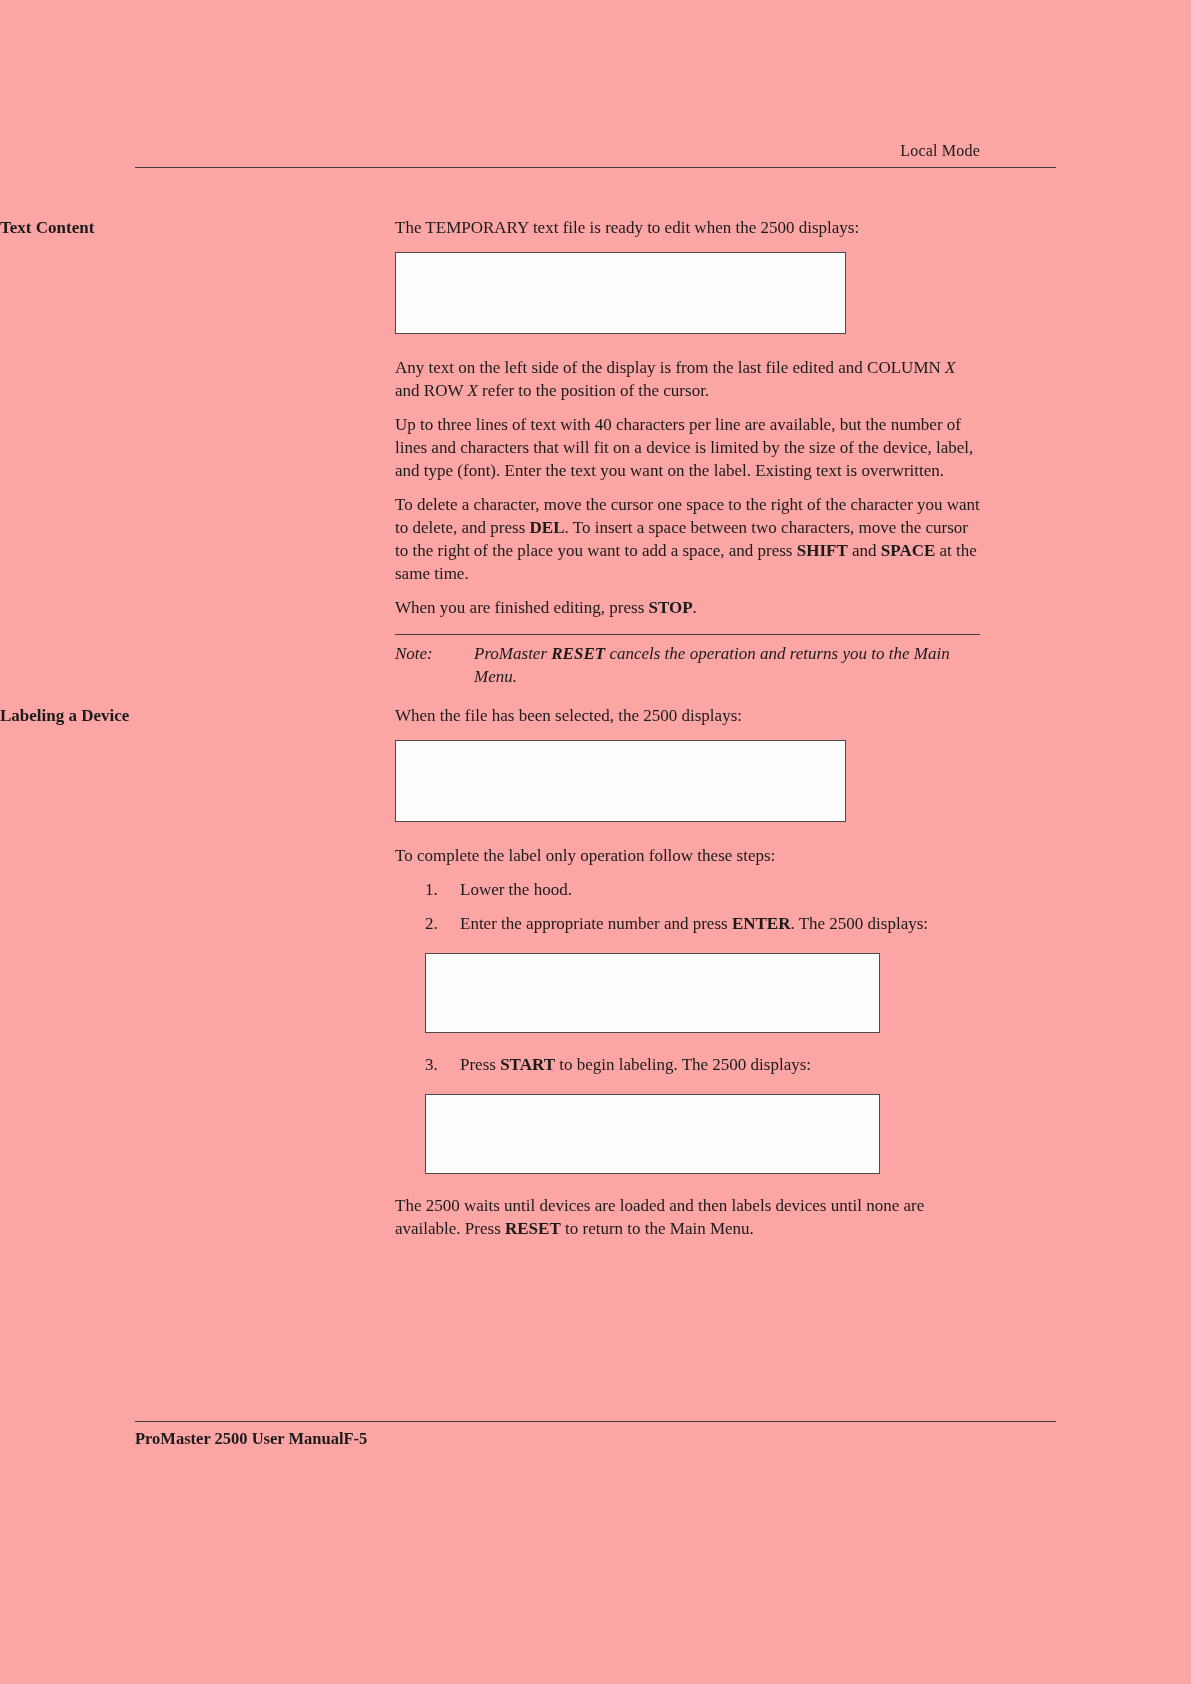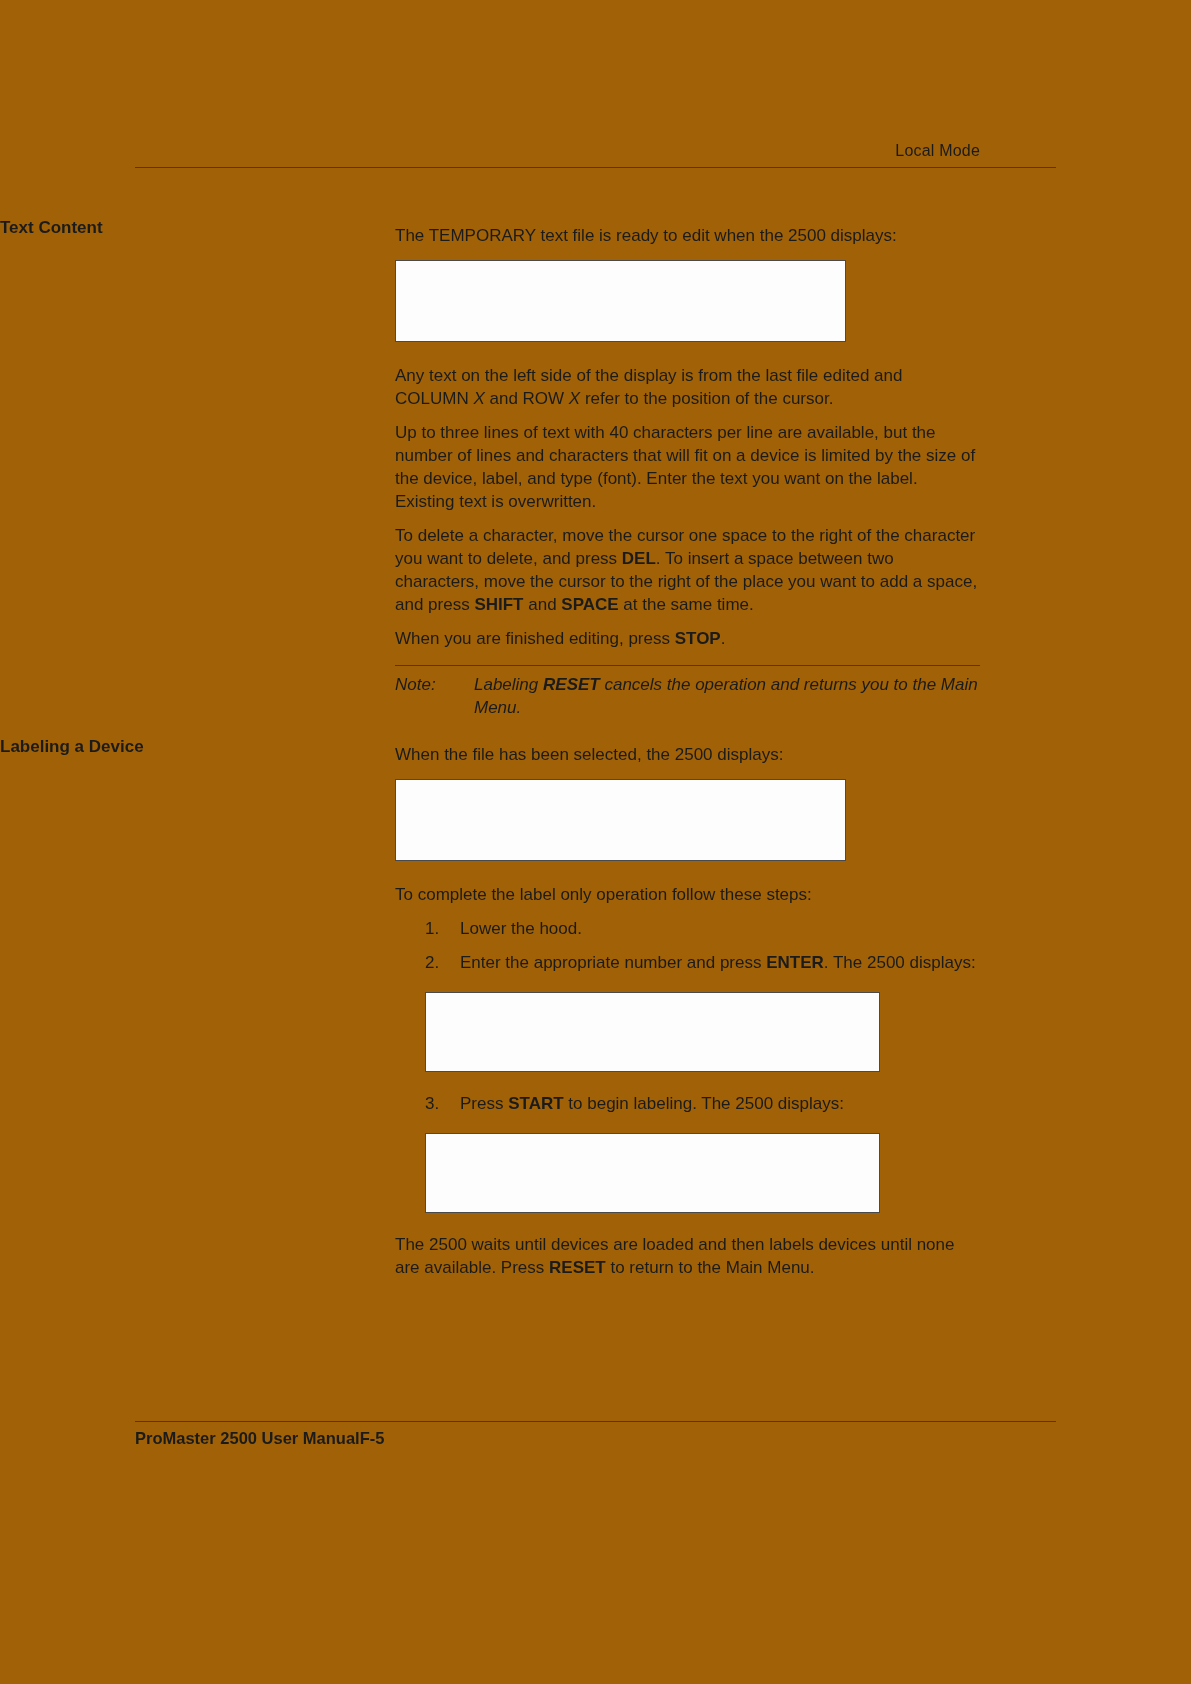--- a/index.html
+++ b/index.html
@@ -1,21 +1,21 @@
 <!DOCTYPE html>
 <html><head>
 <meta charset="utf-8">
 <style>
   html, body { margin: 0; padding: 0; background: #ffffff; }
   .page {
     position: relative;
     width: 1191px;
     height: 1684px;
-    background: #a16207;
-    font-family: Liberation Sans, sans-serif;
+    background: #fca5a5;
+    font-family: Liberation Serif, serif;
     color: #1b1b1b;
     overflow: hidden;
   }
 
   
   .header-text {
     position: absolute;
     top: 142px;
     left: 135px;
     width: 845px;
@@ -49,21 +49,21 @@
     flex: 0 0 auto;
   }
   .col {
     width: 585px;
     flex: 0 0 auto;
     font-size: 17px;
     line-height: 23px;
   }
 
   .para { margin: 0 0 11px 0; }
-  .para.first { margin-top: 8px; }
+  .para.first { margin-top: 0; }
 
   .display-box {
     width: 451px;
     height: 82px;
     border: 1px solid #4a4a4a;
     background: #fdfdfd;
     margin: 13px 0 22px 0;
     box-sizing: border-box;
   }
 
@@ -128,21 +128,21 @@
       <div class="col">
         <p class="para first">The TEMPORARY text file is ready to edit when the 2500 displays:</p>
         <div class="display-box"></div>
         <p class="para"><span>Any text on the left side of the display is from the last file edited and COLUMN </span><span class="seg-i">X</span><span> and ROW </span><span class="seg-i">X</span><span> refer to the position of the cursor.</span></p>
         <p class="para">Up to three lines of text with 40 characters per line are available, but the number of lines and characters that will fit on a device is limited by the size of the device, label, and type (font). Enter the text you want on the label. Existing text is overwritten.</p>
         <p class="para"><span>To delete a character, move the cursor one space to the right of the character you want to delete, and press </span><span class="seg-b">DEL</span><span>. To insert a space between two characters, move the cursor to the right of the place you want to add a space, and press </span><span class="seg-b">SHIFT</span><span> and </span><span class="seg-b">SPACE</span><span> at the same time.</span></p>
         <p class="para"><span>When you are finished editing, press </span><span class="seg-b">STOP</span><span>.</span></p>
         <div class="note-rule"></div>
         <div class="note">
           <span class="note-label">Note:</span>
-          <span class="note-body"><span class="seg-i">Labeling </span><span class="seg-b seg-i">RESET</span><span class="seg-i"> cancels the operation and returns you to the Main Menu.</span></span>
+          <span class="note-body"><span class="seg-i">ProMaster </span><span class="seg-b seg-i">RESET</span><span class="seg-i"> cancels the operation and returns you to the Main Menu.</span></span>
         </div>
       </div>
     </section>
 
     <section class="section">
       <div class="side">Labeling a Device</div>
       <div class="col">
         <p class="para first">When the file has been selected, the 2500 displays:</p>
         <div class="display-box"></div>
         <p class="para">To complete the label only operation follow these steps:</p>

